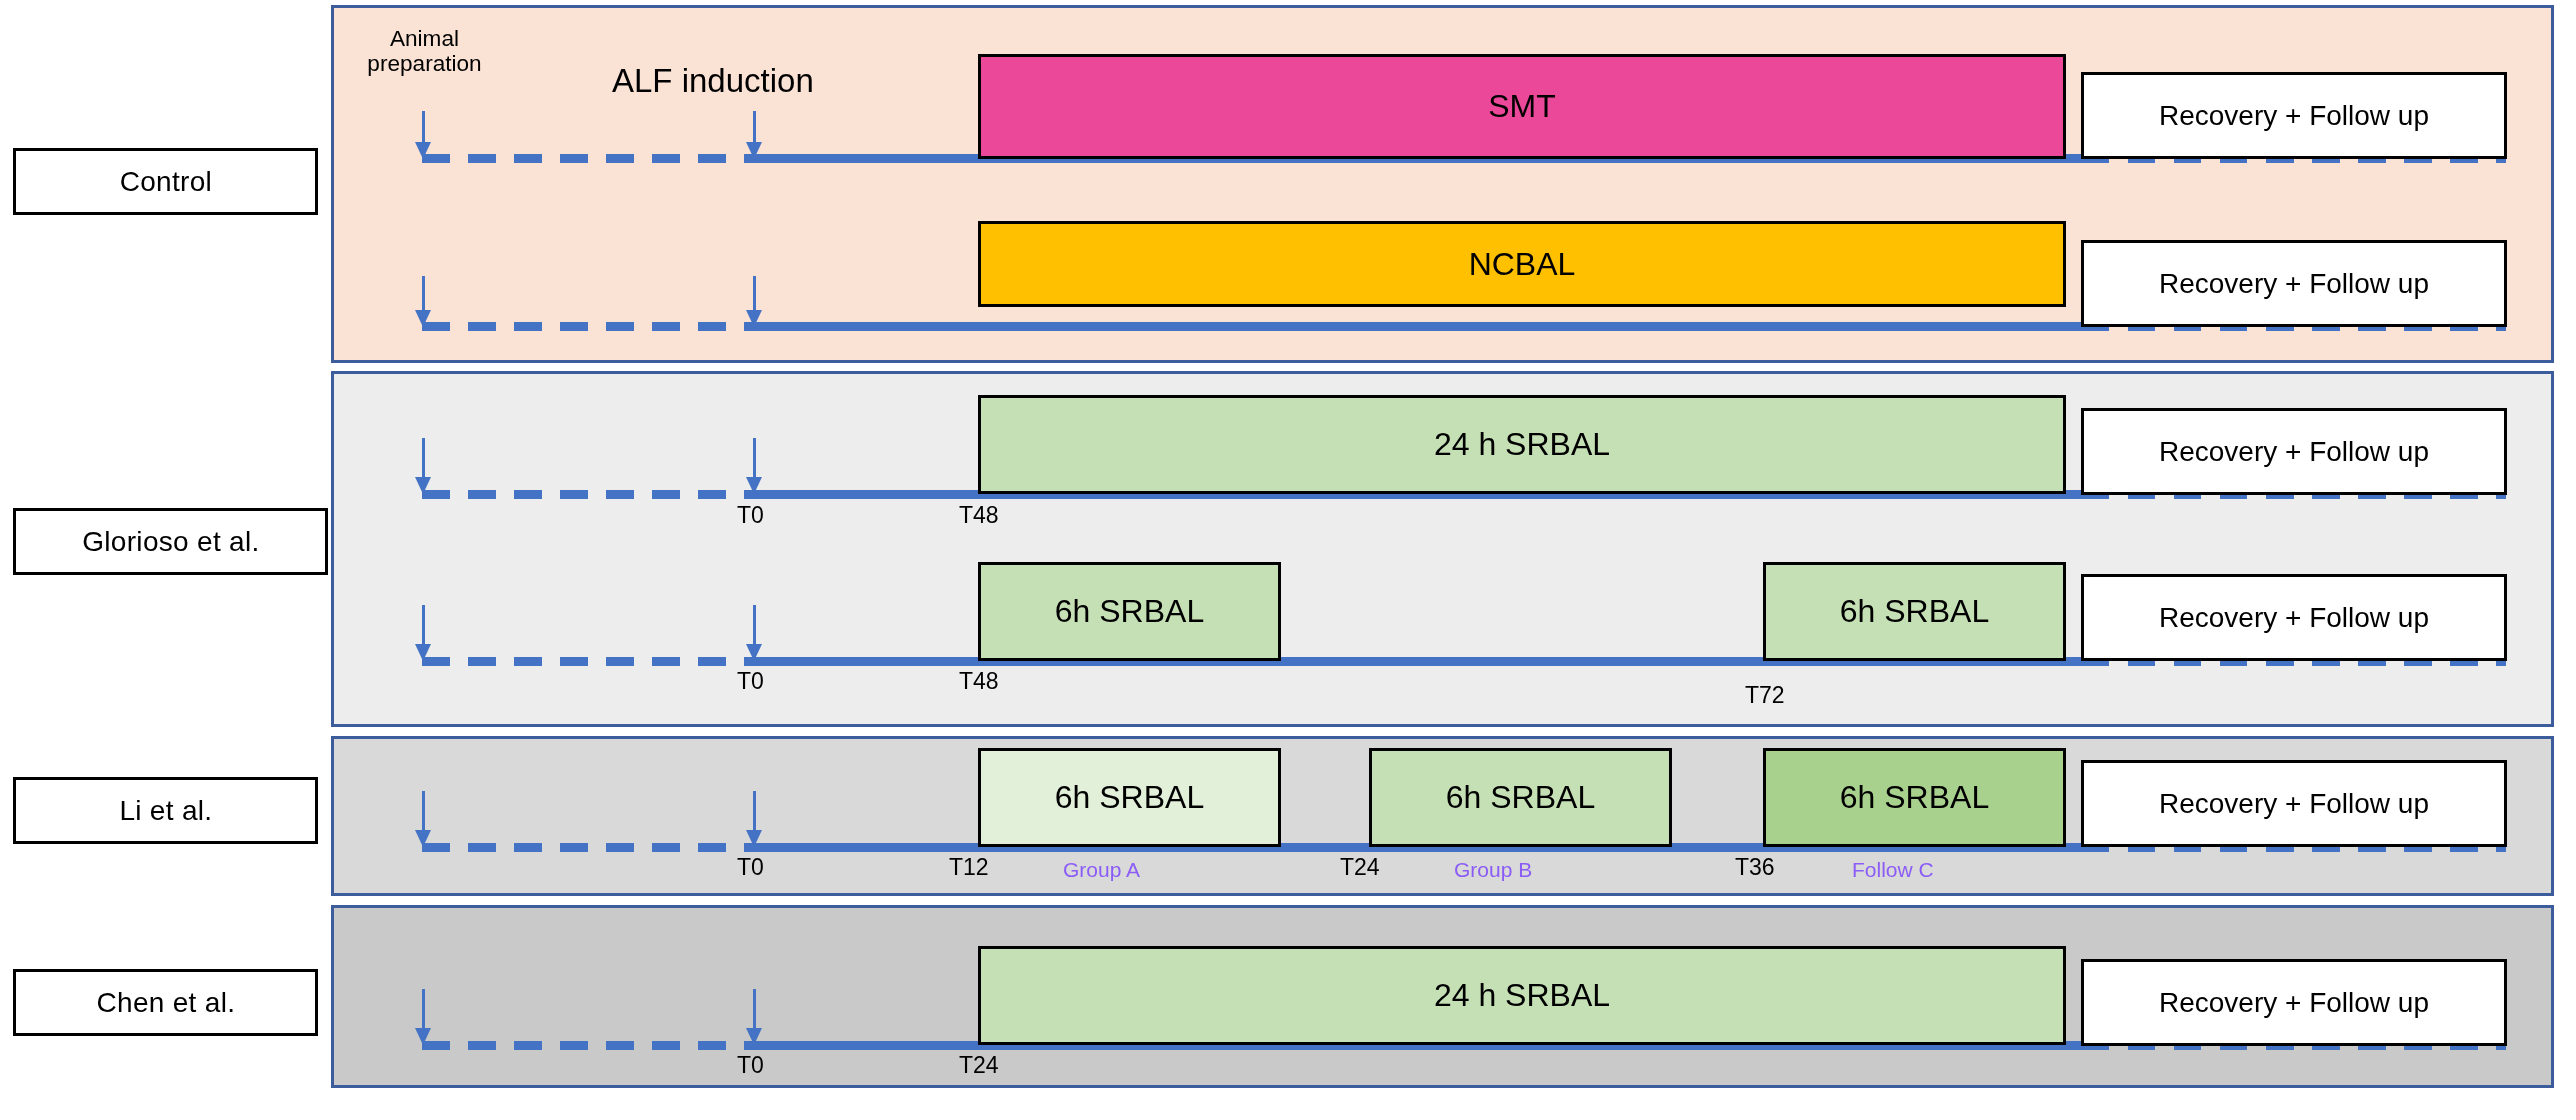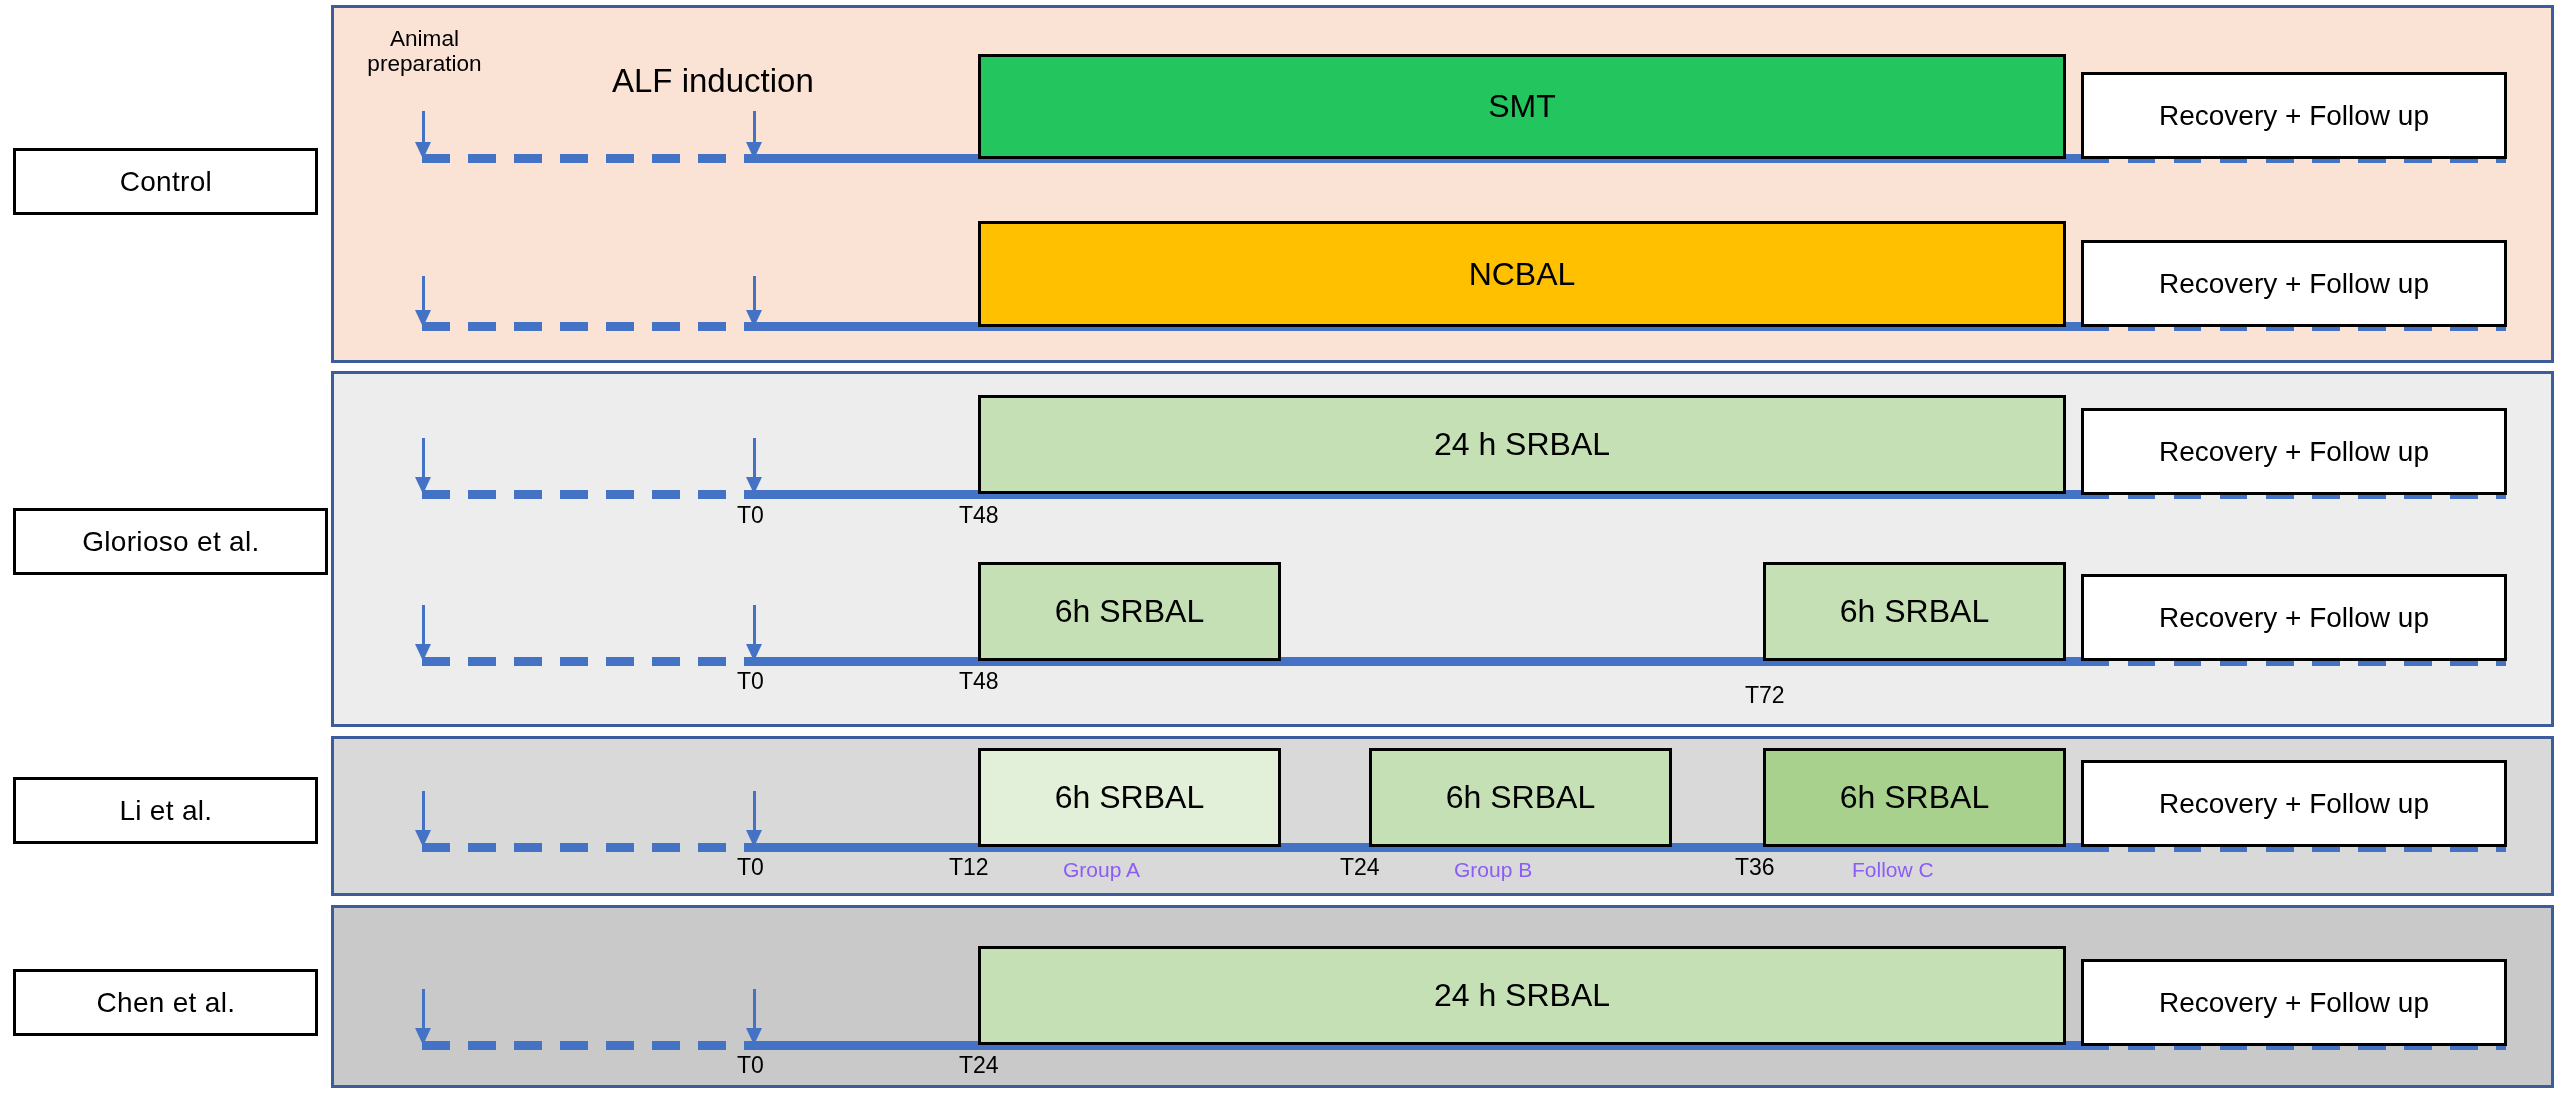--- a/index.html
+++ b/index.html
@@ -36,21 +36,21 @@
     border-left:8px solid transparent;border-right:8px solid transparent;
     border-top:17px solid #4472c4;
   }
 
   
   .bar{
     position:absolute;box-sizing:border-box;border:3.1px solid #000000;
     display:flex;align-items:center;justify-content:center;
     font-size:32px;color:#000;white-space:nowrap;
   }
-  .bar.smt{background:#22c55e;}
+  .bar.smt{background:#ec4899;}
   .bar.ncbal{background:#ffc000;}
   .bar.srbal-light{background:#e2efd9;}
   .bar.srbal-mid{background:#c5e0b4;}
   .bar.srbal-dark{background:#a9d18e;}
   .bar.recovery{background:#ffffff;font-size:28px;}
 
   
   .tick{position:absolute;font-size:23px;color:#000;white-space:nowrap;}
   .grp{position:absolute;font-size:21px;color:#8b5cf6;white-space:nowrap;}
 
@@ -116,21 +116,21 @@
       <div class="head" style="top:34px;"></div>
   </div>
   <div class="arrow" style="left:746px;top:276px;height:51px;">
     <div class="shaft" style="height:35px;"></div>
       <div class="head" style="top:34px;"></div>
   </div>
   <div class="tl-dashed" style="left:422px;top:322px;width:333px;"></div>
   <div class="tl-solid" style="left:755px;top:322px;width:1327px;"></div>
   <div class="tl-dashed" style="left:2082px;top:322px;width:424px;"></div>
 
-  <div class="bar ncbal" style="left:978px;top:221px;width:1088px;height:106px;">
+  <div class="bar ncbal" style="left:978px;top:221px;width:1088px;height:86px;">
     <span>NCBAL</span>
   </div>
   <div class="bar recovery" style="left:2081px;top:240px;width:426px;height:87px;">
     <span>Recovery + Follow up</span>
   </div>
 
   <div class="arrow" style="left:415px;top:438px;height:56px;">
     <div class="shaft" style="height:40px;"></div>
       <div class="head" style="top:39px;"></div>
   </div>

